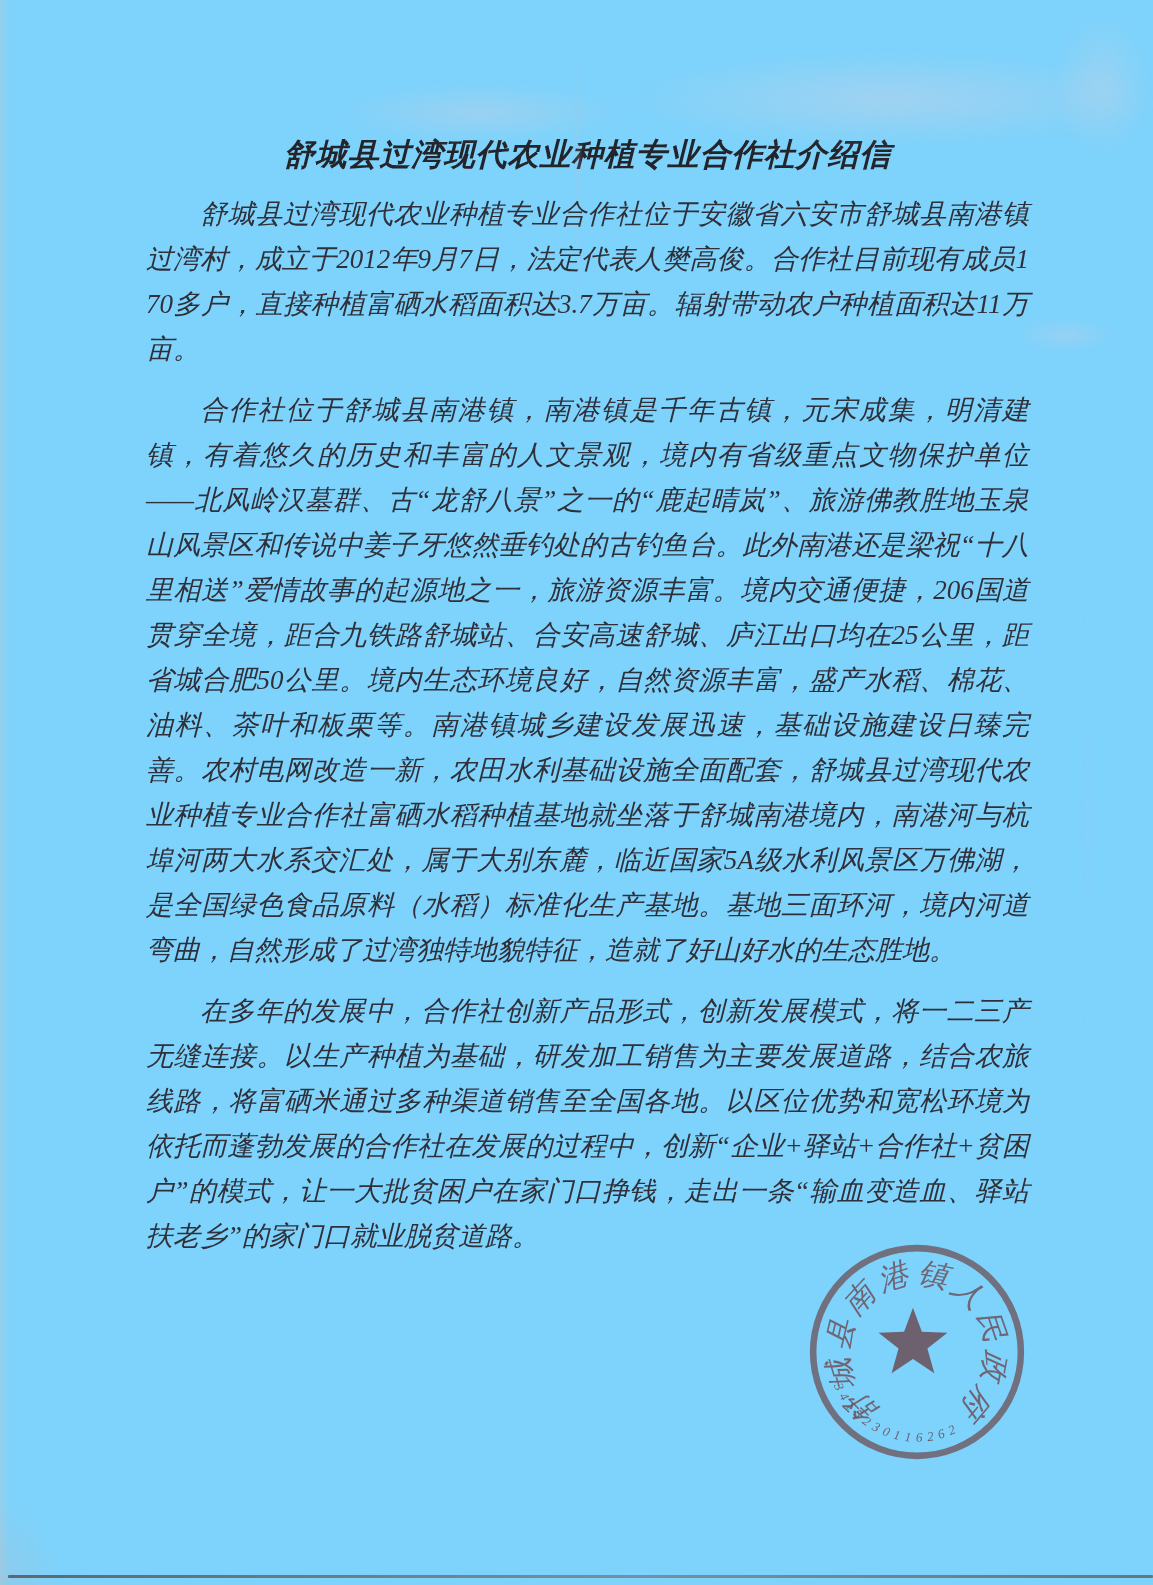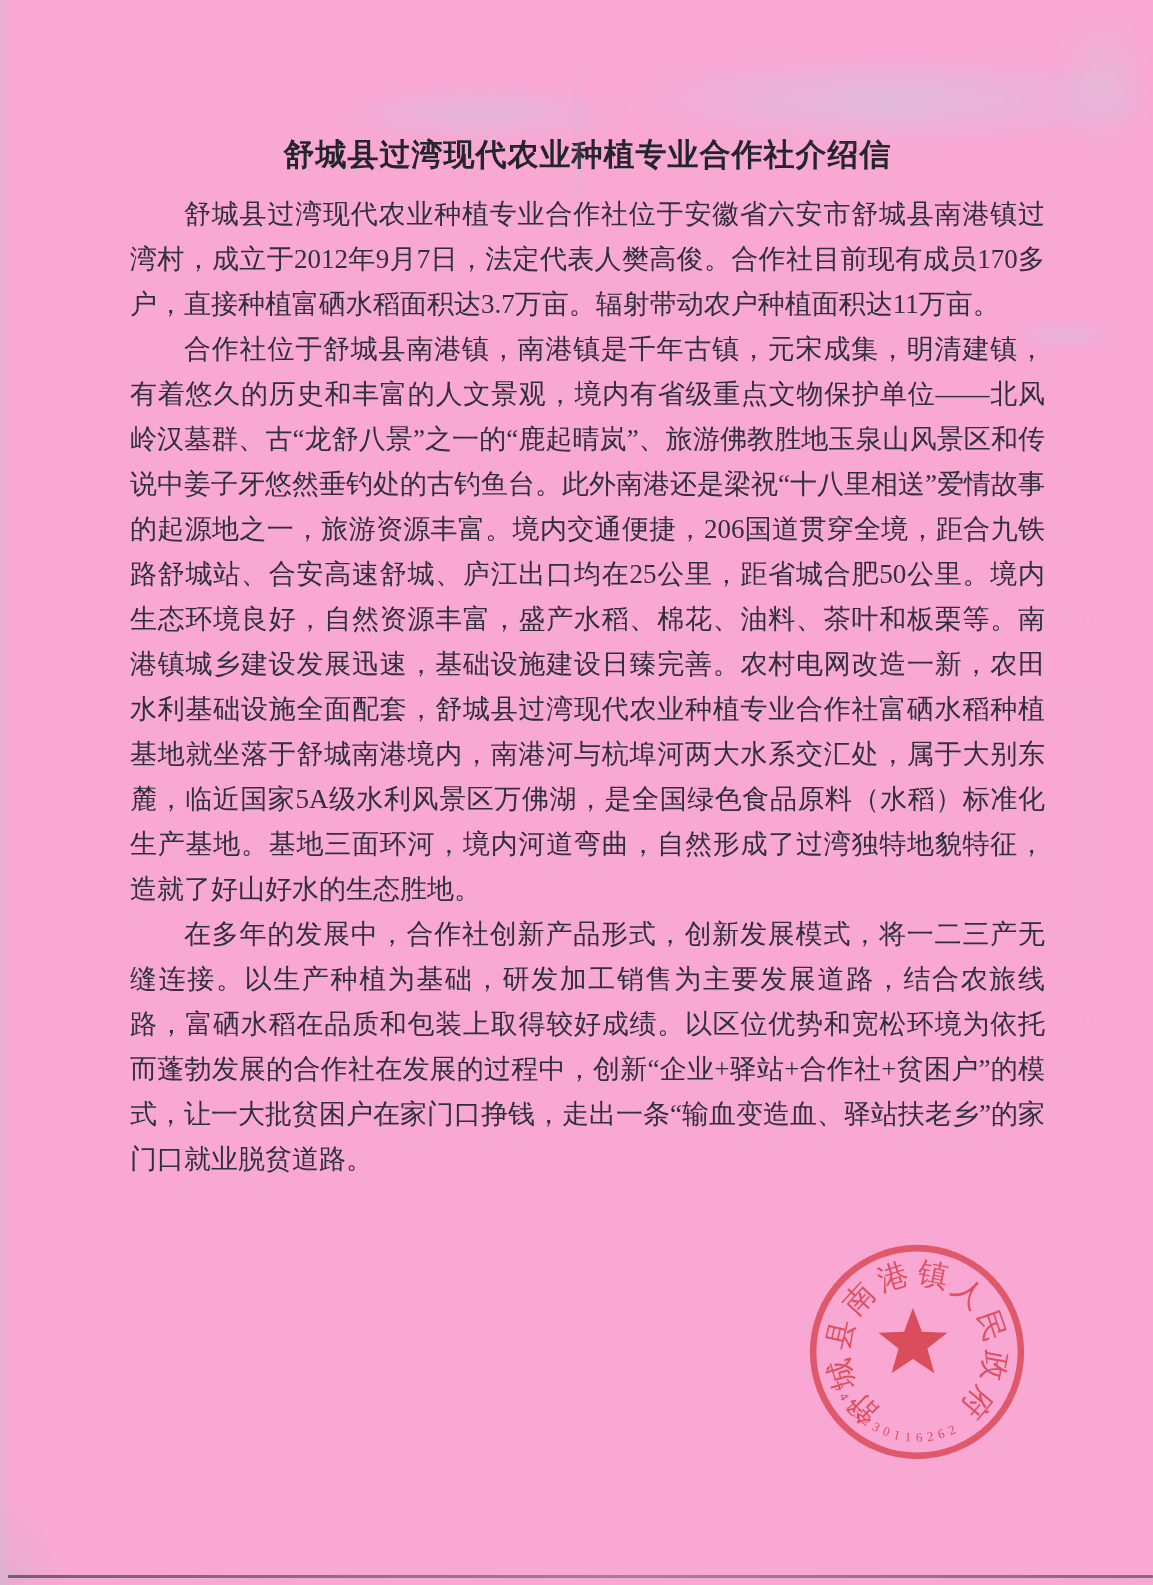--- a/index.html
+++ b/index.html
@@ -1,22 +1,23 @@
 <!DOCTYPE html>
 <html><head>
 <meta charset="utf-8">
 <style>
   html,body{margin:0;padding:0;background:#e9e9ec;}
   .page{
     position:relative;
     width:1153px;height:1585px;
     margin:0 auto;
-    background:#f9a8d4;
+    background:#7dd3fc;
     overflow:hidden;
     font-family:"Liberation Serif","DejaVu Serif",serif;
+    font-style:italic;
   }
   .artifact{position:absolute;pointer-events:none;}
   .bleed1{left:330px;top:82px;width:300px;height:62px;
     background:radial-gradient(ellipse at center, rgba(198,207,226,.42), rgba(198,207,226,0) 70%);
     filter:blur(4px);}
   .bleed2{left:620px;top:52px;width:540px;height:95px;
     background:radial-gradient(ellipse at center, rgba(200,209,229,.48), rgba(200,209,229,0) 72%);
     filter:blur(5px);}
   .bleed3{left:1052px;top:10px;width:100px;height:150px;
     background:radial-gradient(ellipse at center, rgba(205,211,226,.35), rgba(205,211,226,0) 70%);
@@ -52,21 +53,21 @@
   .body-text{
     position:relative;
     margin:16px 108px 0 130px;
     width:915px;
     color:#30303a;
     font-size:27px;
     line-height:45px;
     text-align:justify;
   }
   .body-text p{
-    margin:0;
+    margin:16px;
     text-indent:2em;
     word-break:break-all;
   }
   .stamp{
     position:absolute;
     left:796px;top:1231px;
     width:242px;height:242px;
     mix-blend-mode:multiply;
     opacity:.92;
   }
@@ -84,21 +85,21 @@
   <div class="artifact crease-v2"></div>
   <div class="artifact smudge1"></div>
   <div class="artifact edge-left"></div>
   <div class="artifact corner-bl"></div>
 
   <h1 class="title">舒城县过湾现代农业种植专业合作社介绍信</h1>
 
   <div class="body-text">
     <p>舒城县过湾现代农业种植专业合作社位于安徽省六安市舒城县南港镇过湾村，成立于2012年9月7日，法定代表人樊高俊。合作社目前现有成员170多户，直接种植富硒水稻面积达3.7万亩。辐射带动农户种植面积达11万亩。</p>
     <p>合作社位于舒城县南港镇，南港镇是千年古镇，元宋成集，明清建镇，有着悠久的历史和丰富的人文景观，境内有省级重点文物保护单位——北风岭汉墓群、古“龙舒八景”之一的“鹿起晴岚”、旅游佛教胜地玉泉山风景区和传说中姜子牙悠然垂钓处的古钓鱼台。此外南港还是梁祝“十八里相送”爱情故事的起源地之一，旅游资源丰富。境内交通便捷，206国道贯穿全境，距合九铁路舒城站、合安高速舒城、庐江出口均在25公里，距省城合肥50公里。境内生态环境良好，自然资源丰富，盛产水稻、棉花、油料、茶叶和板栗等。南港镇城乡建设发展迅速，基础设施建设日臻完善。农村电网改造一新，农田水利基础设施全面配套，舒城县过湾现代农业种植专业合作社富硒水稻种植基地就坐落于舒城南港境内，南港河与杭埠河两大水系交汇处，属于大别东麓，临近国家5A级水利风景区万佛湖，是全国绿色食品原料（水稻）标准化生产基地。基地三面环河，境内河道弯曲，自然形成了过湾独特地貌特征，造就了好山好水的生态胜地。</p>
-    <p>在多年的发展中，合作社创新产品形式，创新发展模式，将一二三产无缝连接。以生产种植为基础，研发加工销售为主要发展道路，结合农旅线路，富硒水稻在品质和包装上取得较好成绩。以区位优势和宽松环境为依托而蓬勃发展的合作社在发展的过程中，创新“企业+驿站+合作社+贫困户”的模式，让一大批贫困户在家门口挣钱，走出一条“输血变造血、驿站扶老乡”的家门口就业脱贫道路。</p>
+    <p>在多年的发展中，合作社创新产品形式，创新发展模式，将一二三产无缝连接。以生产种植为基础，研发加工销售为主要发展道路，结合农旅线路，将富硒米通过多种渠道销售至全国各地。以区位优势和宽松环境为依托而蓬勃发展的合作社在发展的过程中，创新“企业+驿站+合作社+贫困户”的模式，让一大批贫困户在家门口挣钱，走出一条“输血变造血、驿站扶老乡”的家门口就业脱贫道路。</p>
   </div>
 
   <div class="stamp">
     <svg viewBox="0 0 240 240" width="242" height="242">
       <circle id="stamp-ring" cx="120" cy="120" r="103" fill="none" stroke-width="6.5" opacity="0.78" stroke="#dd574f"></circle>
       <polygon id="stamp-star" transform="translate(-4,-8)" opacity="0.8" points="120,84 128.8,107.9 154.2,108.9 134.3,124.6 141.2,149.1 120,135 98.8,149.1 105.7,124.6 85.8,108.9 111.2,107.9" fill="#d5443d"></polygon>
       <g id="stamp-chars">
           <text transform="rotate(-136 120 120)" x="120" y="52" text-anchor="middle" font-size="30" fill="#d94f47" opacity="0.82">舒</text>
           <text transform="rotate(-106.44444444444444 120 120)" x="120" y="52" text-anchor="middle" font-size="30" fill="#d94f47" opacity="0.82">城</text>
           <text transform="rotate(-76.88888888888889 120 120)" x="120" y="52" text-anchor="middle" font-size="30" fill="#d94f47" opacity="0.82">县</text>

